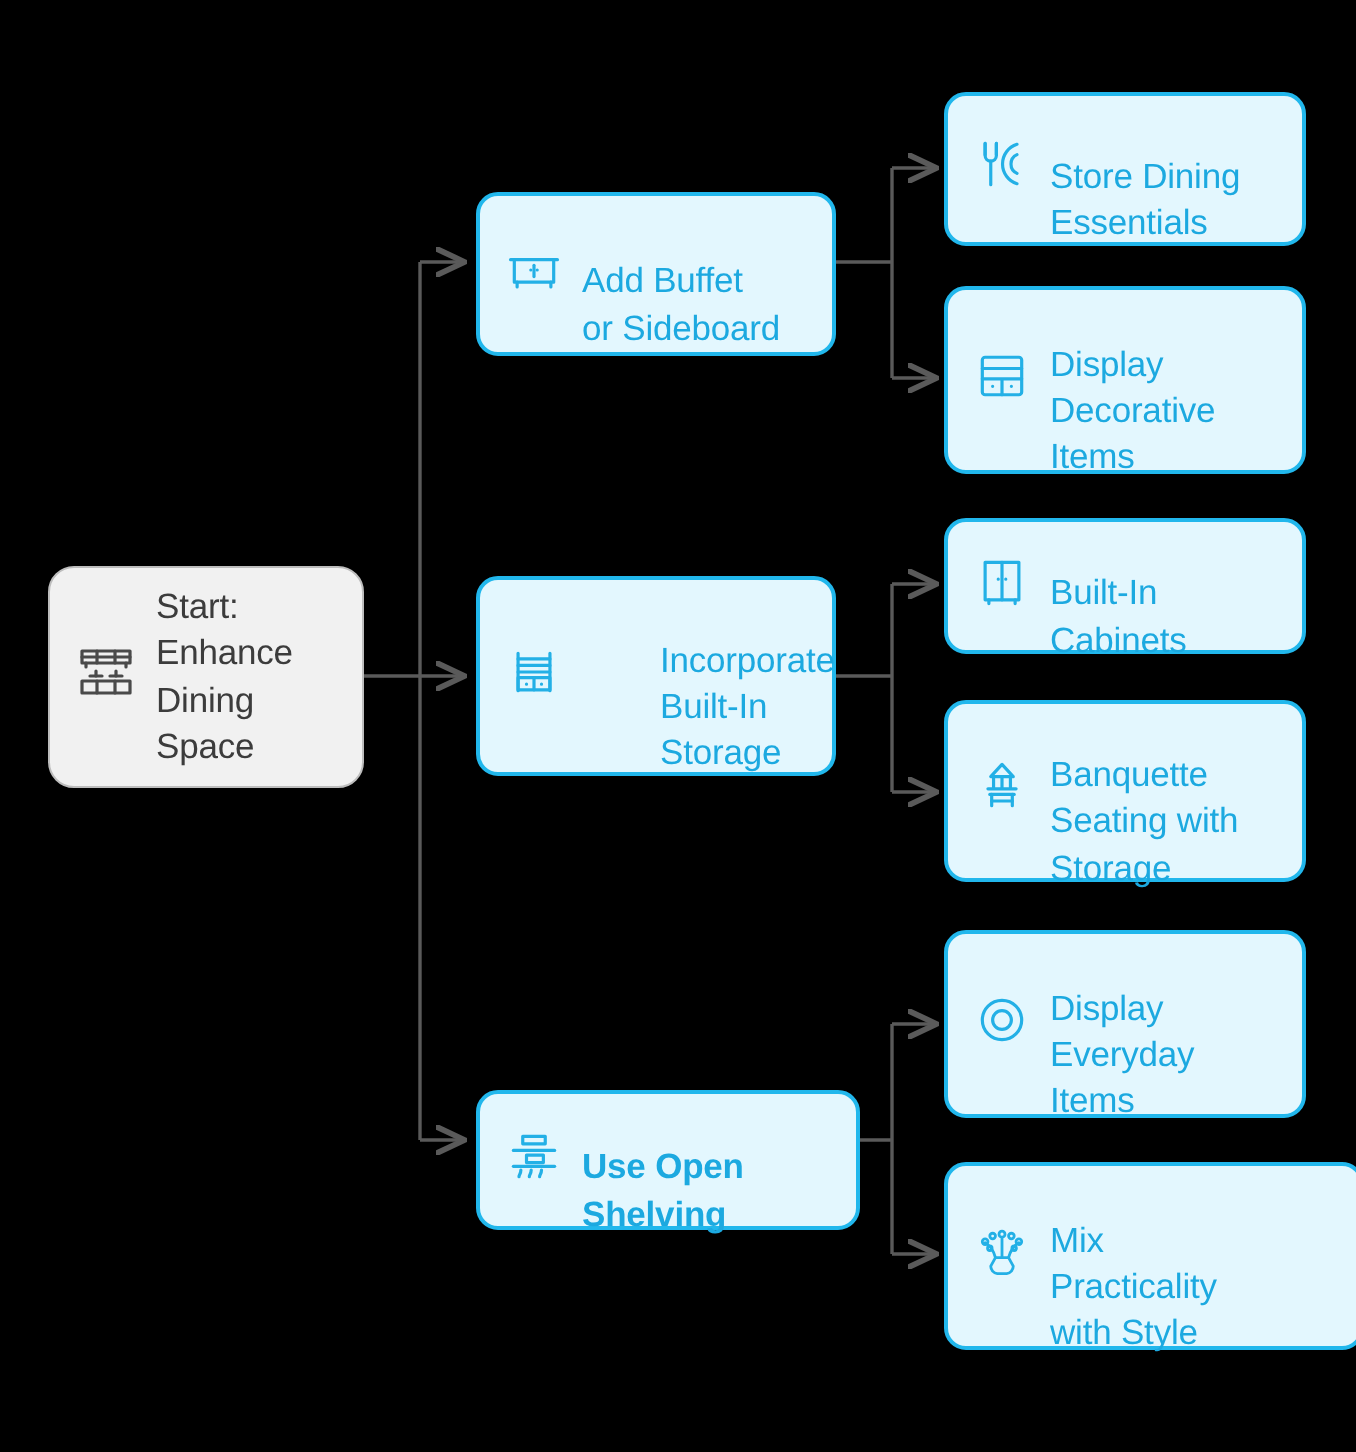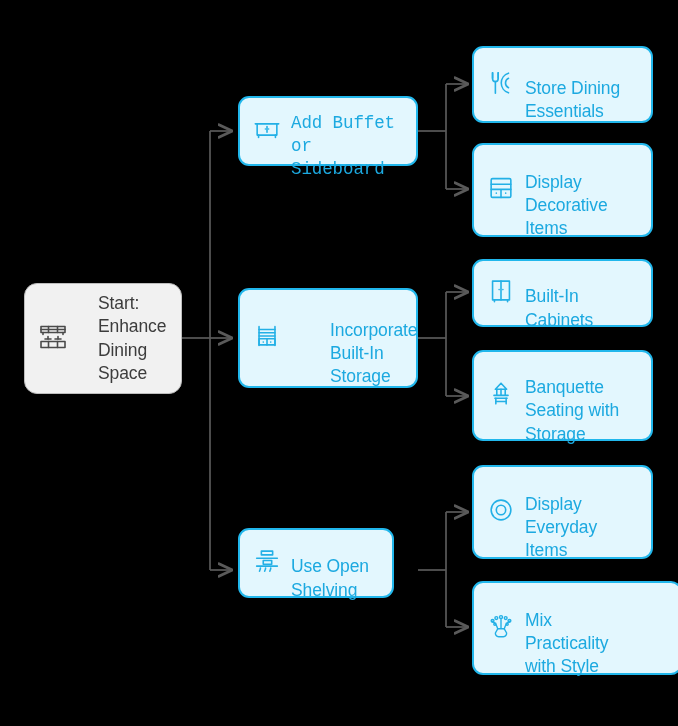--- a/index.html
+++ b/index.html
@@ -27,21 +27,21 @@
     line-height: 1.33;
     letter-spacing: -0.1px;
     white-space: pre-line;
   }
 
   .node.start {
     background: #F1F1F1;
     border: 1.3px solid #BDBDBD;
     border-radius: 13px;
   }
-  .node.start .lbl { color: #3C3C3C; margin-left: 20px; }
+  .node.start .lbl { color: #3C3C3C; }
 
   .node.blue {
     background: #E3F7FE;
     border: 2.2px solid #21B7EC;
   }
   .node.blue .lbl { color: #1CA9E0; margin-top: 31px; }
 </style>
 </head>
 <body>
 
@@ -89,21 +89,21 @@
         <rect x="4" y="20.5" width="24" height="6"></rect>
         <path d="M11.5 20.5v6M20.5 20.5v6"></path>
       </svg>
     </span>
     <span class="lbl">Start:
 Enhance
 Dining
 Space</span>
   </div>
 
-  <div class="node blue" style="left:238px; top:96px; width:180px; height:70px;font-family:Liberation Mono, monospace;">
+  <div class="node blue" style="left:238px; top:96px; width:180px; height:82px;">
     <span class="ico">
       <svg width="30" height="30" viewBox="0 0 32 32" fill="none" stroke="#23B0E6" stroke-width="1.7" stroke-linecap="round" stroke-linejoin="round">
         <path d="M3.5 10.5h25"></path>
         <path d="M5.5 10.5v12h21v-12"></path>
         <path d="M16 13.5v6"></path>
         <path d="M14.3 16h-.01M17.7 16h.01"></path>
         <path d="M7 22.5v2.5M25 22.5v2.5"></path>
       </svg>
     </span>
     <span class="lbl">Add Buffet
@@ -174,21 +174,21 @@
         <path d="M9.5 20.5h13"></path>
         <path d="M10.5 20.5v6M21.5 20.5v6"></path>
         <path d="M10.5 24h11"></path>
       </svg>
     </span>
     <span class="lbl">Banquette
 Seating with
 Storage</span>
   </div>
 
-  <div class="node blue" style="left:238px; top:528px; width:156px; height:70px;">
+  <div class="node blue" style="left:238px; top:545px; width:192px; height:70px;font-weight:bold;">
     <span class="ico">
       <svg width="30" height="30" viewBox="0 0 32 32" fill="none" stroke="#23B0E6" stroke-width="1.7" stroke-linecap="round" stroke-linejoin="round">
         <rect x="10" y="5.5" width="12" height="4"></rect>
         <path d="M5 13h22"></path>
         <rect x="12" y="15.5" width="9" height="4"></rect>
         <path d="M5 21.5h22"></path>
         <path d="M9 23.5c0 2-1 2.5-1 3.5M14.5 23.5c0 2-1 2.5-1 3.5M20 23.5c0 2-1 2.5-1 3.5"></path>
       </svg>
     </span>
     <span class="lbl">Use Open

